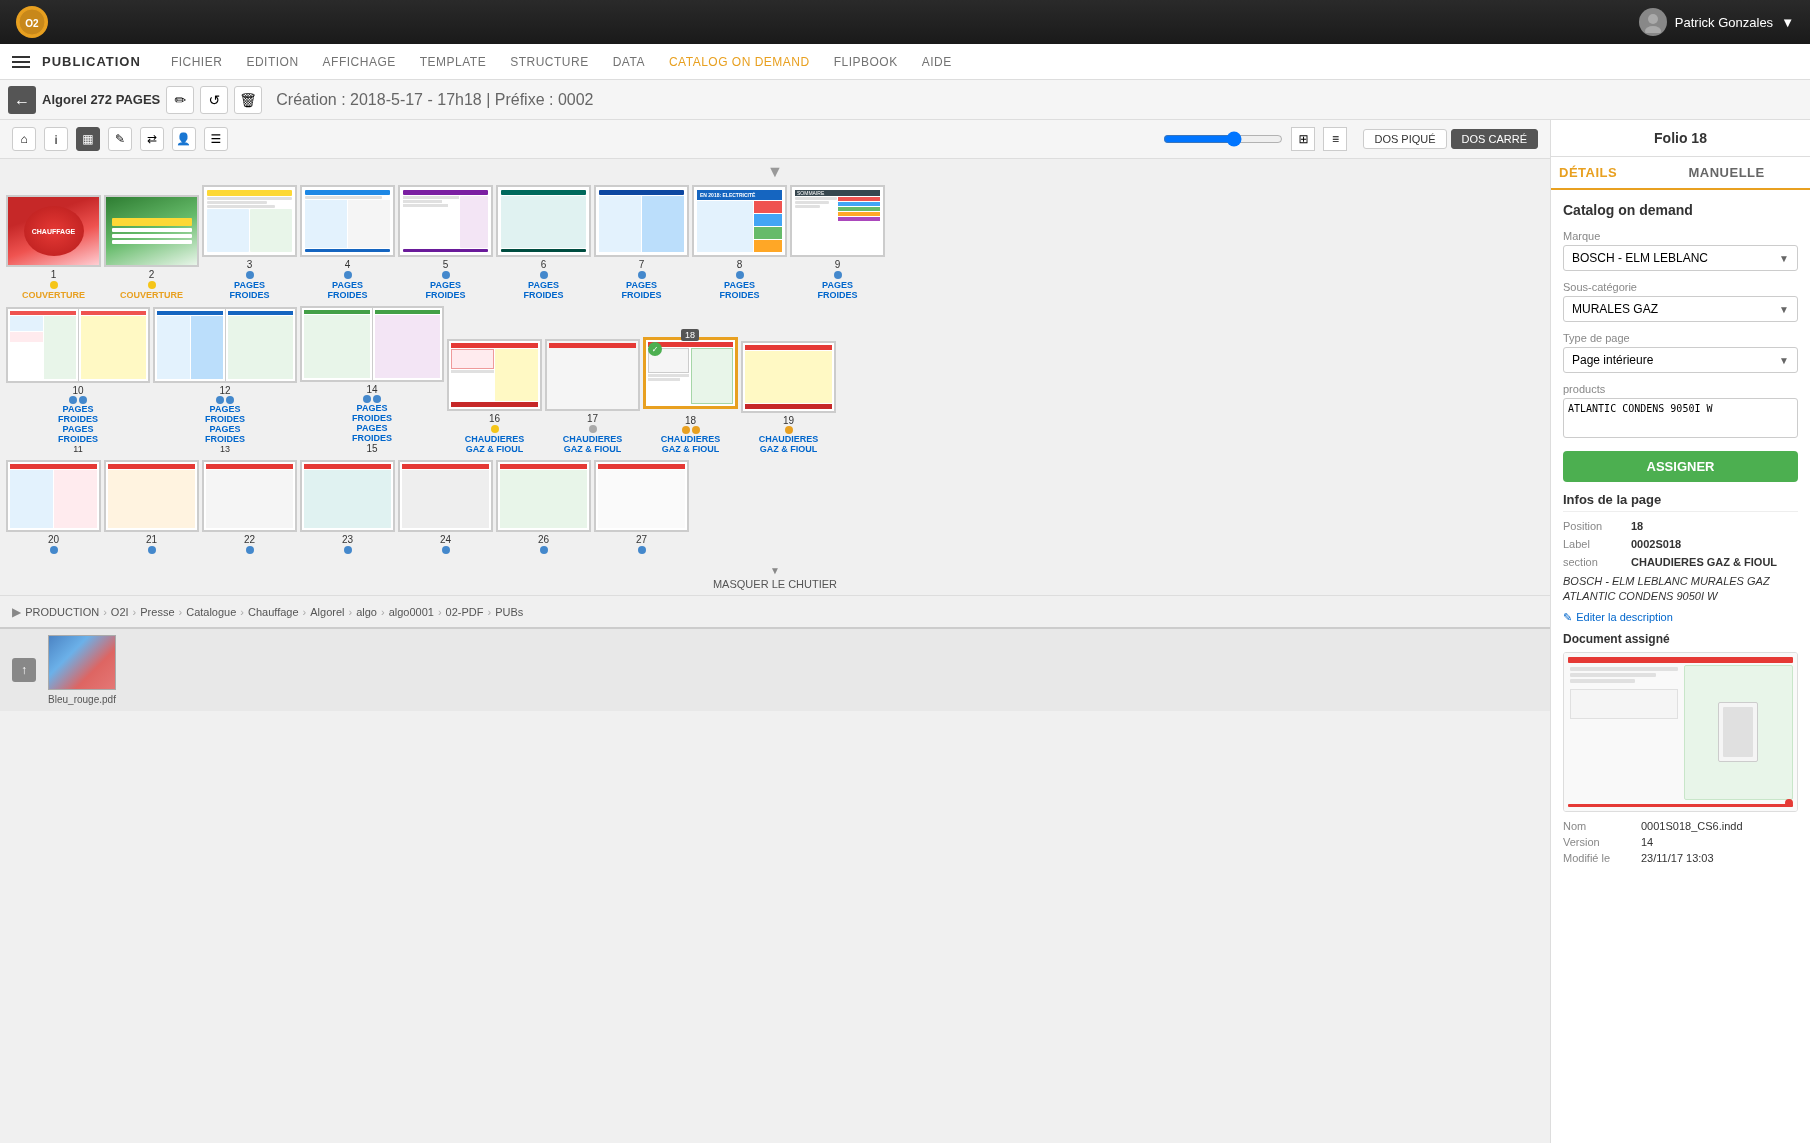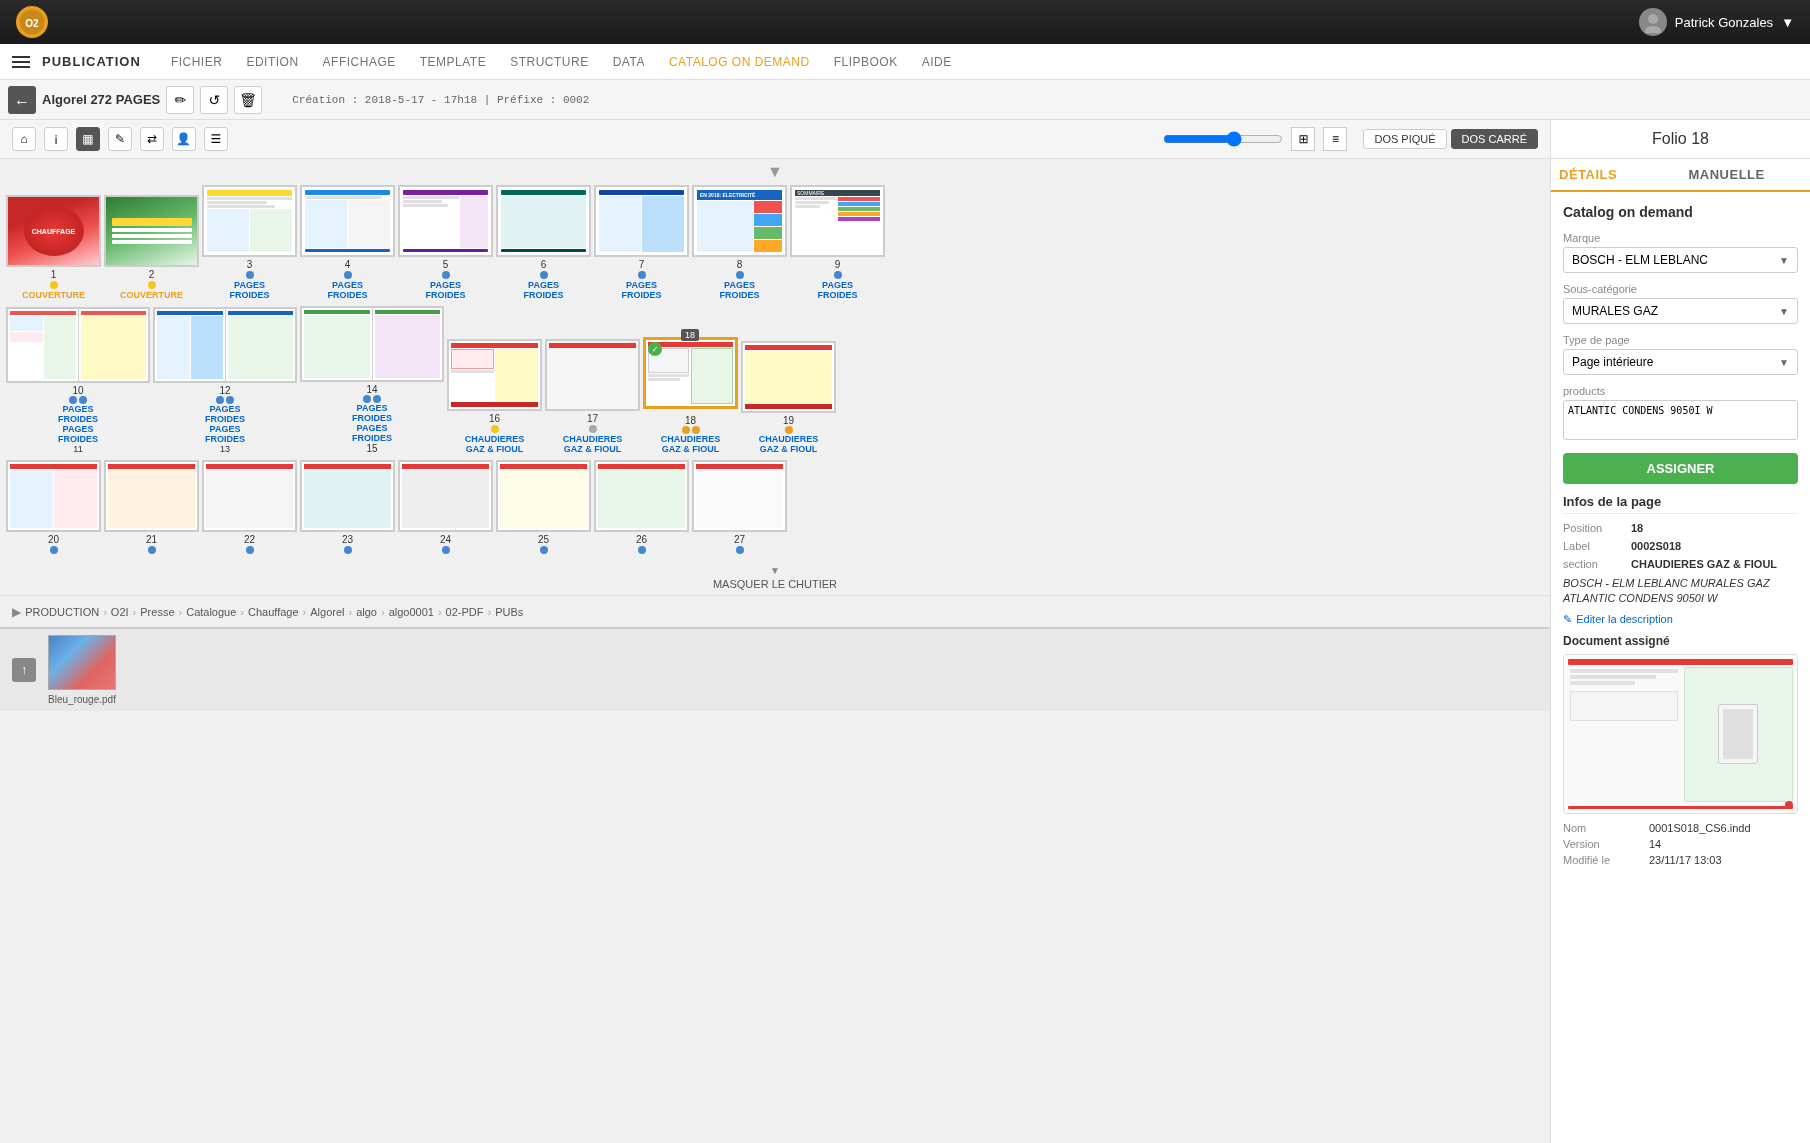--- a/index.html
+++ b/index.html
@@ -156,24 +156,23 @@
       justify-content: center;
       cursor: pointer;
       font-size: 16px;
     }
     .pub-title {
       font-weight: bold;
       font-size: 13px;
       color: #333;
     }
     .pub-info {
-      font-size: 11px;
+      font-size: 16px;
       color: #666;
-      margin-left: 24px;
-      font-family: Liberation Mono, monospace;
+      margin-left: 8px;
     }
 
     
     .view-toolbar {
       height: 40px;
       background: #f5f5f5;
       border-bottom: 1px solid #ddd;
       display: flex;
       align-items: center;
       padding: 0 12px;
@@ -220,22 +219,22 @@
     .right-panel {
       width: 260px;
       background: white;
       border-left: 1px solid #ddd;
       display: flex;
       flex-direction: column;
     }
     .panel-header {
       padding: 10px 16px;
       border-bottom: 1px solid #ddd;
-      font-weight: normal;
-      font-size: 16px;
+      font-weight: bold;
+      font-size: 14px;
       text-align: center;
       color: #333;
     }
     .panel-tabs {
       display: flex;
       border-bottom: 2px solid #e8a020;
     }
     .panel-tab {
       flex: 1;
       padding: 8px;
@@ -347,21 +346,21 @@
       border: 1px solid #ddd;
       border-radius: 3px;
       overflow: hidden;
       position: relative;
     }
     .doc-footer {
       margin-top: 8px;
     }
     .doc-info-row {
       display: flex;
-      gap: 16px;
+      gap: 8px;
       margin-bottom: 4px;
     }
     .doc-info-key {
       font-size: 11px;
       color: #888;
       min-width: 70px;
     }
     .doc-info-val {
       font-size: 11px;
       color: #333;
@@ -998,32 +997,20 @@
               <div style="height:5px;background:#e53935;"></div>
               <div style="flex:1;background:#eeeeee;"></div>
             </div>
           </div>
           <div class="page-num-row">
               <span class="pnum">24</span>
             </div>
           <div style="width:8px;height:8px;border-radius:50%;background:#4488cc;margin:1px auto;"></div>
         </div>
 
-        <div class="page-cell">
-          <div class="page-thumb-box" style="width:95px; height:72px; background:#fff;">
-            <div style="width:100%;height:100%;display:flex;flex-direction:column;padding:2px;gap:1px;">
-              <div style="height:5px;background:#e53935;"></div>
-              <div style="flex:1;background:#fffde7;"></div>
-            </div>
-          </div>
-          <div class="page-num-row">
-              <span class="pnum">25</span>
-            </div>
-          <div style="width:8px;height:8px;border-radius:50%;background:#4488cc;margin:1px auto;"></div>
-        </div>
 
         <div class="page-cell">
           <div class="page-thumb-box" style="width:95px; height:72px; background:#fff;">
             <div style="width:100%;height:100%;display:flex;flex-direction:column;padding:2px;gap:1px;">
               <div style="height:5px;background:#e53935;"></div>
               <div style="flex:1;background:#e8f5e9;"></div>
             </div>
           </div>
           <div class="page-num-row">
               <span class="pnum">26</span>

